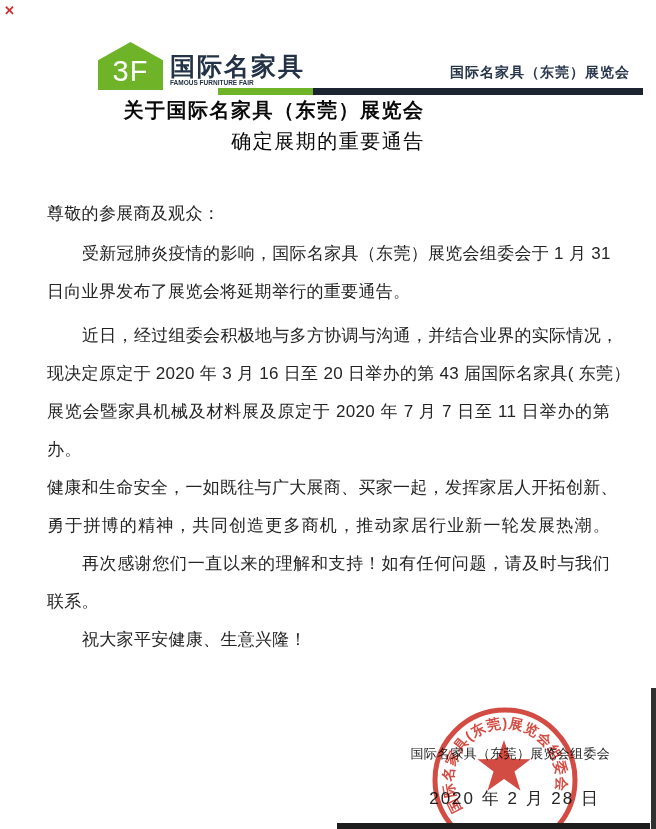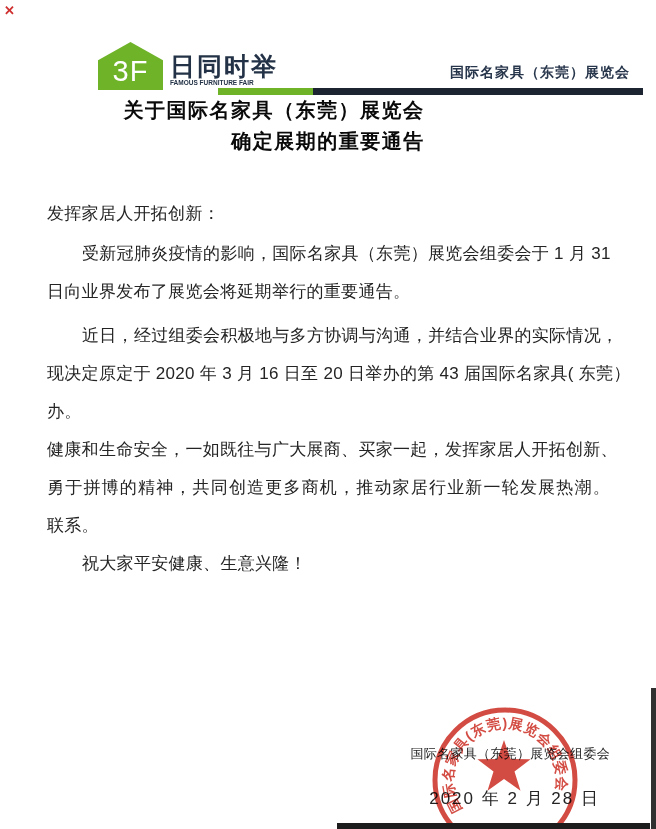--- a/index.html
+++ b/index.html
@@ -18,21 +18,21 @@
   .logo-name{position:absolute;left:170px;top:50px;font-size:25px;font-weight:bold;color:#233246;letter-spacing:2px;white-space:nowrap;}
   .logo-sub{position:absolute;left:170px;top:79px;width:48px;font-size:6.5px;font-weight:bold;color:#233246;letter-spacing:0;white-space:nowrap;}
 
   
   .bar-green{position:absolute;left:218px;top:88px;width:95px;height:7px;background:#6fb428;}
   .bar-dark{position:absolute;left:313px;top:88px;width:330px;height:7px;background:#1b2430;}
   .hdr-right{position:absolute;right:26px;top:64px;font-size:14px;font-weight:bold;color:#28364c;letter-spacing:1px;white-space:nowrap;}
 
   
   .title1{position:absolute;left:0;top:97px;width:548px;text-align:center;font-size:20px;font-weight:bold;color:#0a0a0a;letter-spacing:1.5px;}
-  .title2{position:absolute;left:0;top:128px;width:656px;text-align:center;font-size:20px;font-weight:bold;color:#0a0a0a;letter-spacing:1.5px;}
+  .title2{position:absolute;left:0;top:128px;width:656px;text-align:center;font-size:20px;font-weight:normal;color:#0a0a0a;letter-spacing:1.5px;}
 
   
   .body-block{position:absolute;left:47px;top:195px;width:563px;}
   .line{line-height:38px;font-size:17px;color:#242424;letter-spacing:0.3px;white-space:nowrap;}
   .indent{text-indent:35px;}
   .fill{text-align:justify;text-align-last:justify;}
   .mt2{margin-top:2px;} .mt6{margin-top:6px;} .mtm6{margin-top:-6px;}
 
   
   .sig-org{position:absolute;left:0;right:46px;top:735px;text-align:right;line-height:38px;font-size:13px;color:#242424;letter-spacing:0.3px;}
@@ -47,39 +47,41 @@
 </style>
 </head>
 <body>
 
 <div class="page">
 
   <span class="broken-mark">✕</span>
 
   <div class="logo-house"></div>
   <div class="logo-3f">3F</div>
-  <div class="logo-name">日同时举</div>
+  <div class="logo-name">国际名家具</div>
   <div class="logo-sub">FAMOUS FURNITURE FAIR</div>
 
   <div class="bar-green"></div>
   <div class="bar-dark"></div>
   <div class="hdr-right">国际名家具（东莞）展览会</div>
 
   <div class="title1">关于国际名家具（东莞）展览会</div>
   <div class="title2">确定展期的重要通告</div>
 
   <div class="body-block">
-    <div class="line">发挥家居人开拓创新：</div>
+    <div class="line">尊敬的参展商及观众：</div>
     <div class="line indent fill mt2">受新冠肺炎疫情的影响，国际名家具（东莞）展览会组委会于 1 月 31</div>
     <div class="line">日向业界发布了展览会将延期举行的重要通告。</div>
     <div class="line indent fill mt6">近日，经过组委会积极地与多方协调与沟通，并结合业界的实际情况，</div>
     <div class="line fill">现决定原定于 2020 年 3 月 16 日至 20 日举办的第 43 届国际名家具( 东莞）</div>
+    <div class="line fill">展览会暨家具机械及材料展及原定于 2020 年 7 月 7 日至 11 日举办的第</div>
     <div class="line">办。</div>
     <div class="line fill">健康和生命安全，一如既往与广大展商、买家一起，发挥家居人开拓创新、</div>
     <div class="line fill">勇于拼博的精神，共同创造更多商机，推动家居行业新一轮发展热潮。</div>
+    <div class="line indent fill">再次感谢您们一直以来的理解和支持！如有任何问题，请及时与我们</div>
     <div class="line">联系。</div>
     <div class="line indent">祝大家平安健康、生意兴隆！</div>
   </div>
 
   <div class="sig-org">国际名家具（东莞）展览会组委会</div>
   <div class="sig-date">2020 年 2 月 28 日</div>
 
   <svg class="seal-svg" viewBox="0 0 656 829">
     <g fill="none">
       <circle cx="505" cy="780" r="70" stroke="#cf382e" stroke-width="5"></circle>

